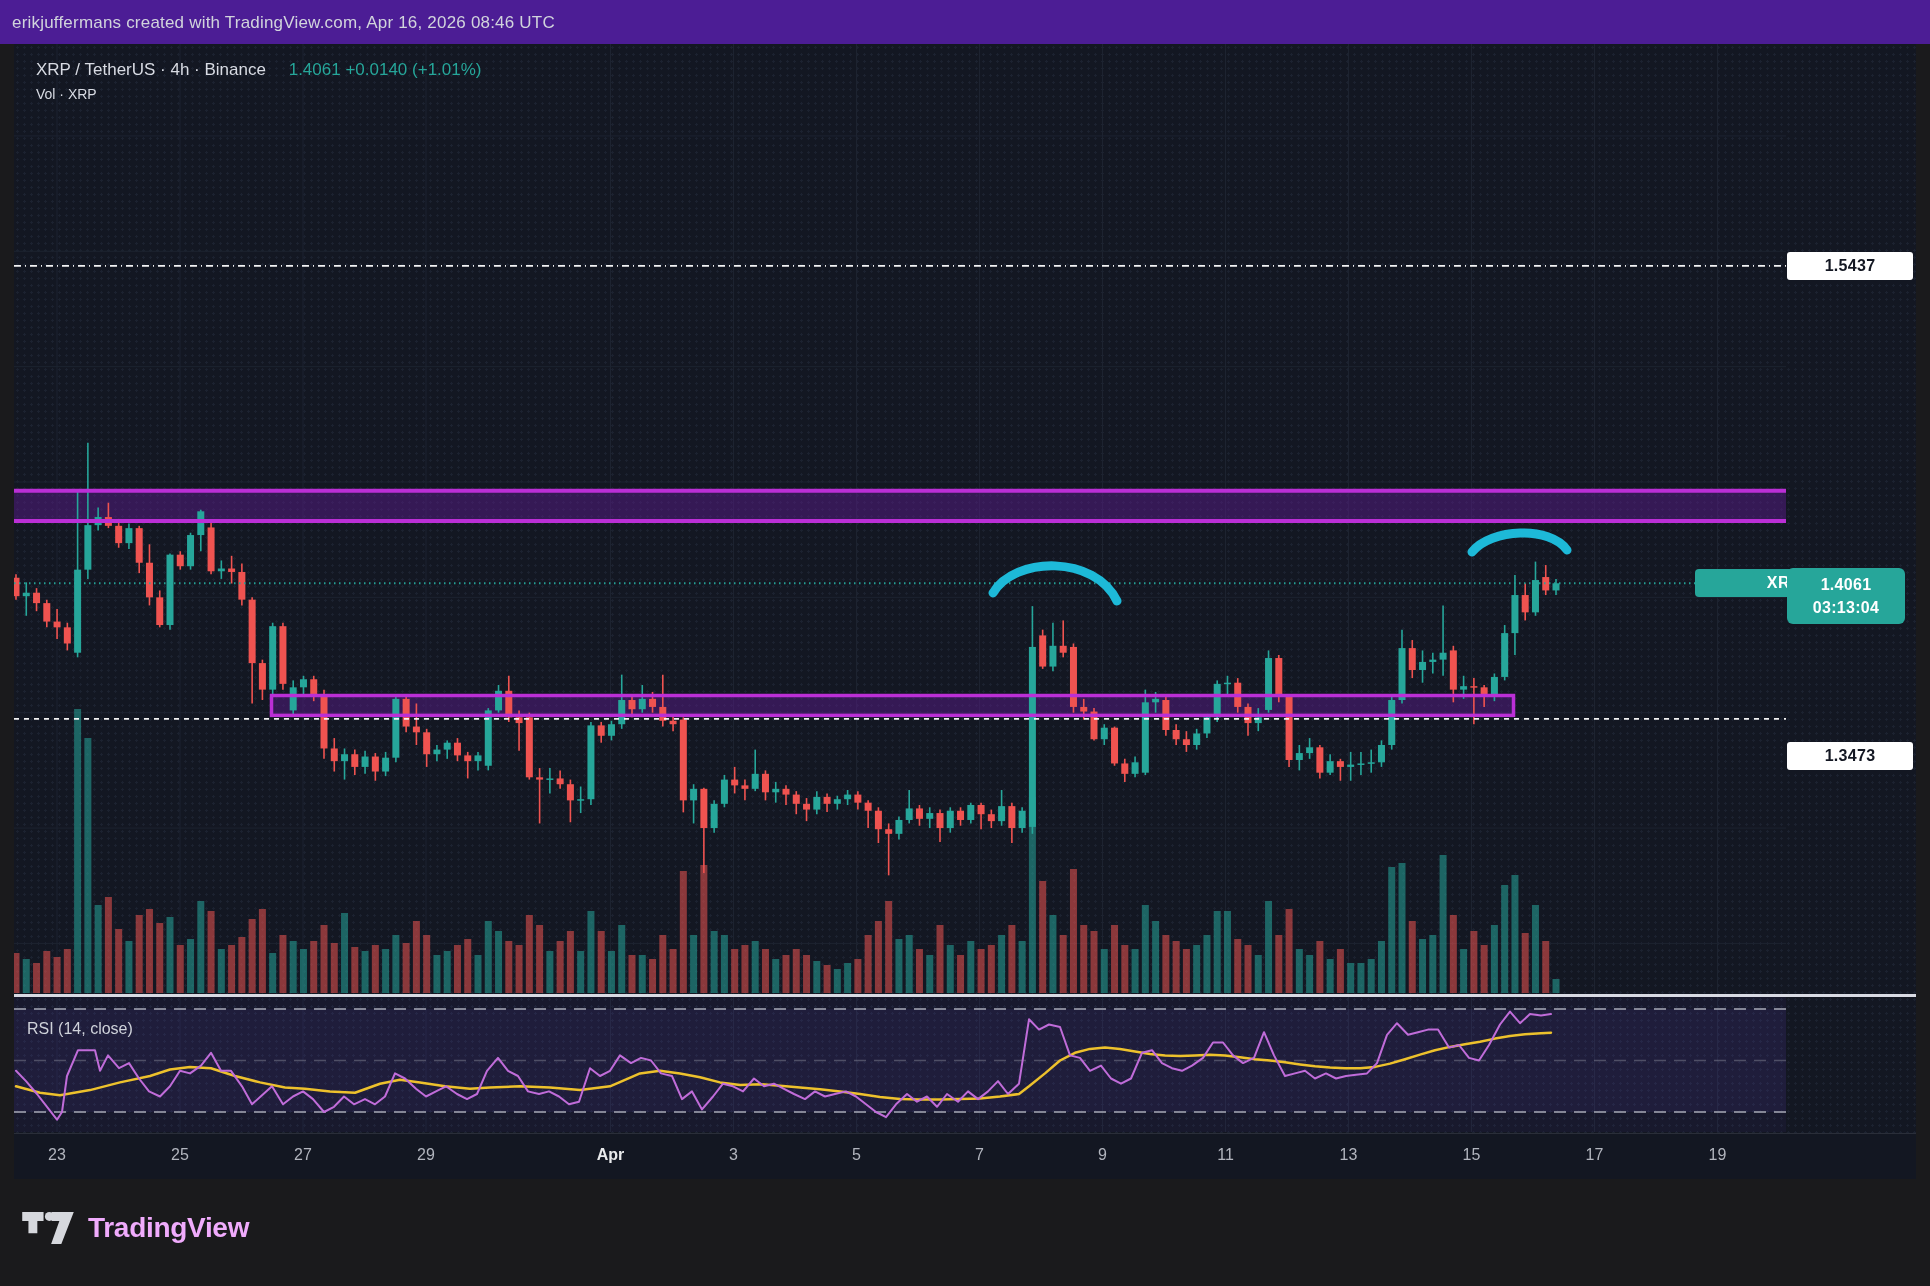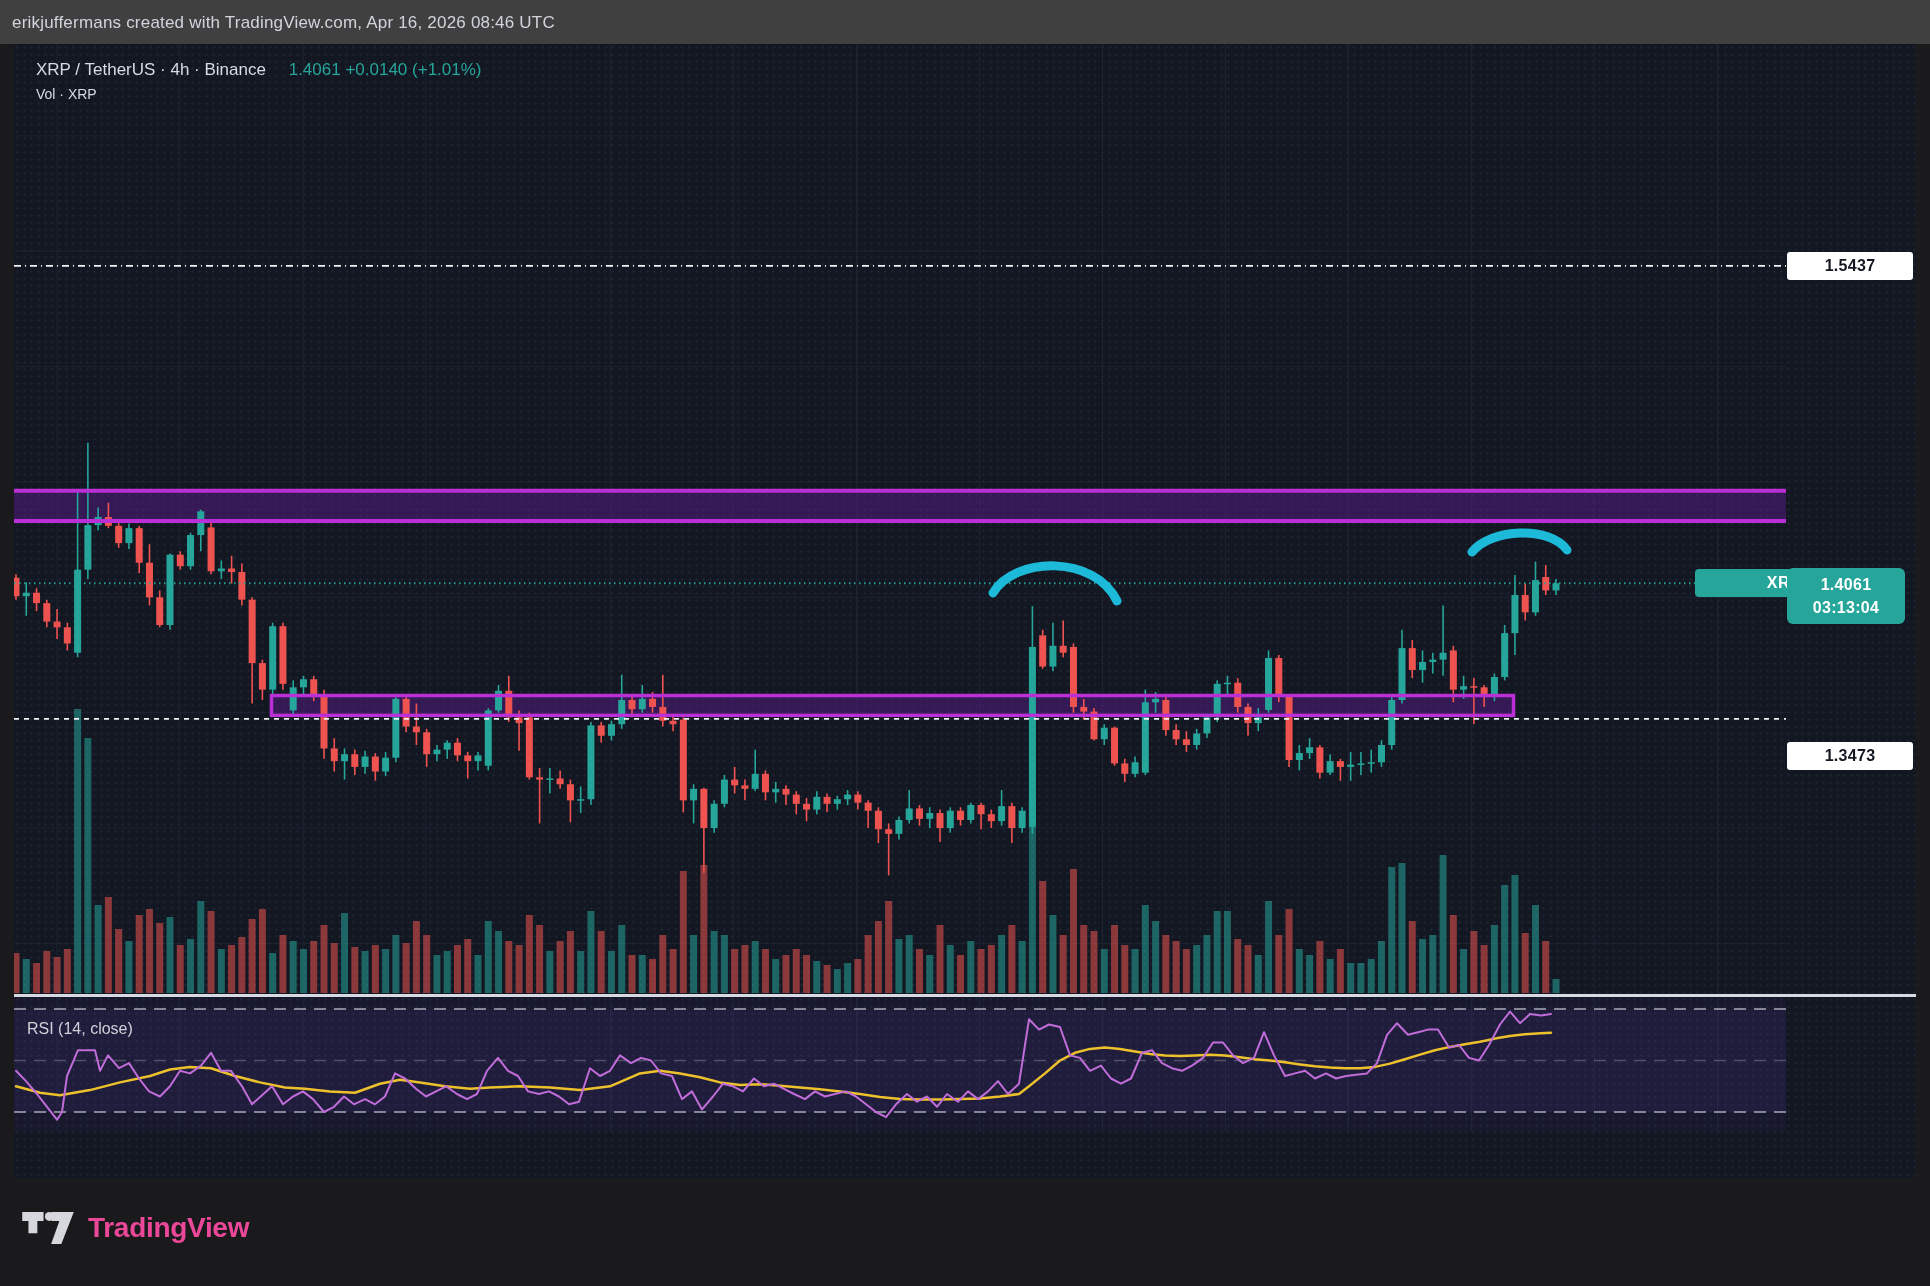--- a/index.html
+++ b/index.html
@@ -1,17 +1,17 @@
 <!DOCTYPE html>
 <html><head>
 <meta charset="utf-8">
 <style>
   html,body{margin:0;padding:0;background:#1a1a1c;width:1930px;height:1286px;overflow:hidden;
     font-family:"Liberation Sans",sans-serif;-webkit-font-smoothing:antialiased;}
-  .topbar{position:absolute;left:0;top:0;width:1930px;height:44px;background:#404040;}
+  .topbar{position:absolute;left:0;top:0;width:1930px;height:44px;background:#4c1d95;}
   .topbar span{position:absolute;left:12px;top:13px;font-size:17px;color:#d1d4dc;letter-spacing:.2px;}
   .widget{position:absolute;left:14px;top:44px;width:1902px;height:1134px;background:#131722;
     background-image:radial-gradient(#1c2230 1px,transparent 1.2px);background-size:7px 7px;}
   #plot{position:absolute;left:0;top:0;}
   .legend{position:absolute;left:22px;top:16px;z-index:30;font-size:17px;white-space:nowrap;}
   .legend .sym{color:#d8dbe3;}
   .legend .price{color:#26a69a;margin-left:18px;}
   .legend2{position:absolute;left:22px;top:42px;z-index:30;font-size:14px;color:#d8dbe3;text-align:center;}
   .axis{position:absolute;left:1772px;top:0;width:130px;height:1089px;background:#131722;
     background-image:radial-gradient(#1c2230 1px,transparent 1.2px);background-size:7px 7px;
@@ -26,21 +26,21 @@
   .symlabel{position:absolute;z-index:19;width:151px;height:28px;background:#26a69a;color:#fff;border-radius:4px 0 0 4px;
     display:flex;align-items:center;justify-content:center;font-size:16px;font-weight:bold;letter-spacing:.4px;}
   .separator{position:absolute;left:0;width:1902px;height:3px;background:#d8dae3;z-index:15;}
   .rsilabel{position:absolute;left:13px;z-index:30;font-size:16px;color:#cfd2da;text-align:right;}
   .timeaxis{position:absolute;left:0;top:1089px;width:1902px;height:45px;border-top:1px solid #2a2e39;background:#131722;z-index:12;}
   .tlabel{position:absolute;top:12px;transform:translateX(-50%);font-size:16px;color:#b2b5be;}
   .tlabel.emph{color:#e9eaec;font-weight:bold;}
   .footer{position:absolute;left:0;top:1178px;width:1930px;height:108px;background:#1a1a1c;}
   .brand{position:absolute;left:22px;top:34px;display:flex;align-items:center;}
   .brand svg{display:block;}
-  .brandname{margin-left:14px;font-size:28px;font-weight:bold;color:#ec4899;letter-spacing:-.3px;}
+  .brandname{margin-left:14px;font-size:28px;font-weight:bold;color:#f0abfc;letter-spacing:-.3px;}
 </style>
 </head>
 <body>
 
 <div class="topbar">
   <span>erikjuffermans created with TradingView.com, Apr 16, 2026 08:46 UTC</span>
 </div>
 
 <div class="widget">
   <svg id="plot" width="1772" height="1088" viewBox="0 0 1772 1088">
@@ -550,20 +550,38 @@
 
 
   <div class="badge white" id="badge-high" style="top: 207.834px;">1.5437</div>
   <div class="badge white" id="badge-low" style="top: 698px;">1.3473</div>
   <div class="symlabel" id="badge-symbol" style="top: 525.277px; left: 1681px; padding-left: 36px;">XRPUSDT</div>
   <div class="badge teal" id="badge-price" style="top: 524.277px; text-align: right;">
     <span>1.4061</span>
     <span>03:13:04</span>
   </div>
 
+  <div class="timeaxis">
+      <div id="time-labels">
+        <div class="tlabel" style="left: 43px;">23</div>
+        <div class="tlabel" style="left: 166px;">25</div>
+        <div class="tlabel" style="left: 289px;">27</div>
+        <div class="tlabel" style="left: 412px;">29</div>
+        <div class="tlabel emph" style="left: 596.5px;">Apr</div>
+        <div class="tlabel" style="left: 719.5px;">3</div>
+        <div class="tlabel" style="left: 842.5px;">5</div>
+        <div class="tlabel" style="left: 965.5px;">7</div>
+        <div class="tlabel" style="left: 1088.5px;">9</div>
+        <div class="tlabel" style="left: 1211.5px;">11</div>
+        <div class="tlabel" style="left: 1334.5px;">13</div>
+        <div class="tlabel" style="left: 1457.5px;">15</div>
+        <div class="tlabel" style="left: 1580.5px;">17</div>
+        <div class="tlabel" style="left: 1703.5px;">19</div>
+      </div>
+    </div>
 </div>
 
 <div class="footer">
   <div class="brand">
     <svg width="52" height="32" viewBox="0 0 58 36">
       <g fill="#d6d8dd">
         <path d="M0,0 h24 v10 h-7 v14 h-10 v-14 h-7 z"></path>
         <circle cx="30.5" cy="5" r="5"></circle>
         <path d="M33,0 h25 l-14,36 h-11.5 l9.3,-26 h-8.8 z"></path>
       </g>

